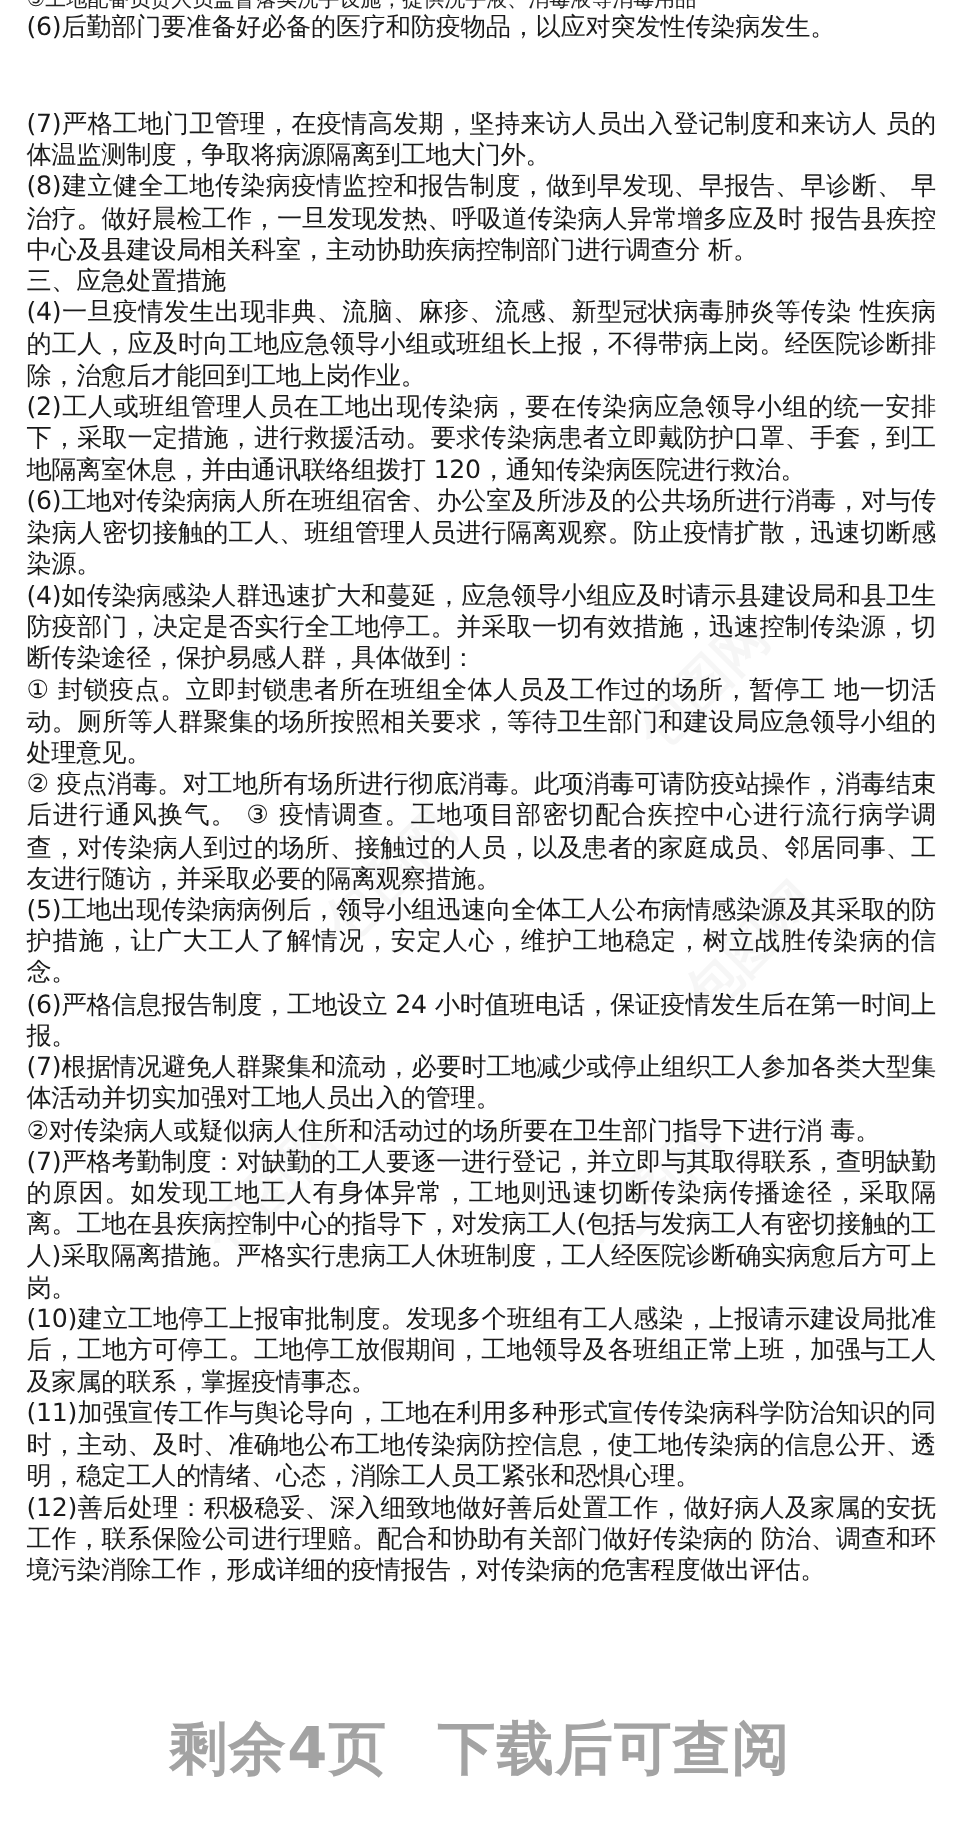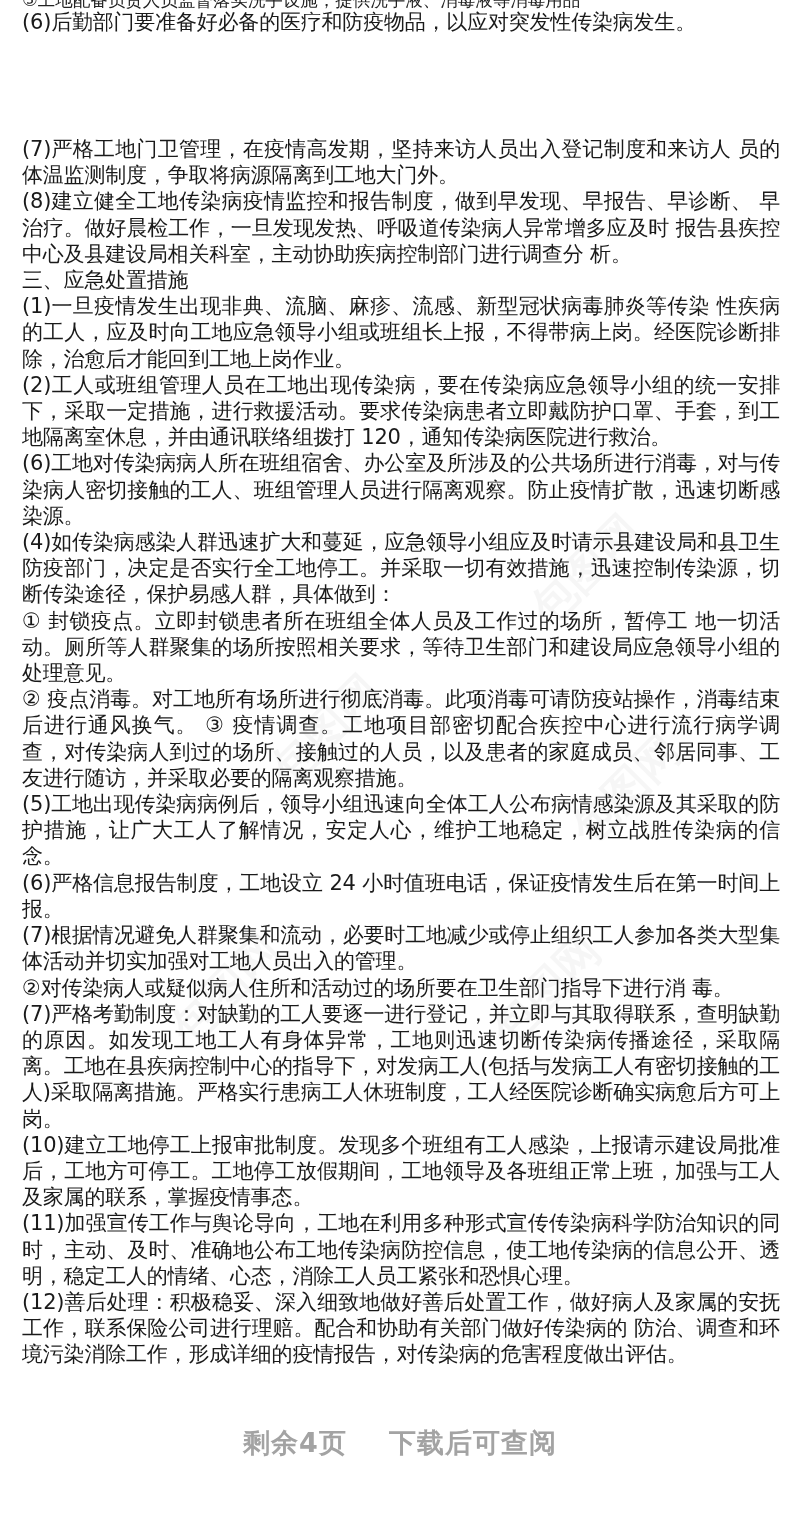--- a/index.html
+++ b/index.html
@@ -8,40 +8,40 @@
   .page { position: absolute; left: 0; top: 0; width: 800px; height: 1527px; }
   .cut-line { position: absolute; left: 22px; top: -13px; width: 760px; font-size: 17.5px;
               line-height: 26px; white-space: nowrap; overflow: hidden; color: #222; }
   .block { position: absolute; left: 22px; width: 758px; font-size: 21px; line-height: 26.2px;
            color: #1a1a1a; text-align: justify; letter-spacing: -0.2px; }
   .block p { margin: 0; }
   .heading { font-weight: normal; }
   .watermark { position: absolute; font-size: 44px; color: rgba(0,0,0,0.035);
                transform: rotate(-45deg); font-weight: bold; pointer-events: none; white-space: nowrap; }
   .footer-banner { position: absolute; left: 0; top: 1425px; width: 800px; text-align: center;
-                   font-size: 27px; font-weight: bold; color: #a3a3a3; letter-spacing: 1px; }
+                   font-size: 48px; font-weight: bold; color: #a3a3a3; letter-spacing: 1px; }
   .footer-banner span { display: inline-block; }
   .footer-banner .gap { width: 42px; }
 </style>
 </head>
 <body>
 
 <div class="page">
 
   <div class="cut-line">⑤工地配备负责人员监督落实洗手设施，提供洗手液、消毒液等消毒用品</div>
 
   <div class="block" style="top:9px;">
     <p>(6)后勤部门要准备好必备的医疗和防疫物品，以应对突发性传染病发生。</p>
   </div>
 
-  <div class="block" style="top:90px;margin-top:46px;">
+  <div class="block" style="top:90px;">
     <p>(7)严格工地门卫管理，在疫情高发期，坚持来访人员出入登记制度和来访人 员的体温监测制度，争取将病源隔离到工地大门外。</p>
     <p>(8)建立健全工地传染病疫情监控和报告制度，做到早发现、早报告、早诊断、 早治疗。做好晨检工作，一旦发现发热、呼吸道传染病人异常增多应及时 报告县疾控中心及县建设局相关科室，主动协助疾病控制部门进行调查分 析。</p>
     <p class="heading">三、应急处置措施</p>
-    <p>(1)一旦疫情发生出现非典、流脑、麻疹、流感、新型冠状病毒肺炎等传染 性疾病的工人，应及时向工地应急领导小组或班组长上报，不得带病上岗。经医院诊断排除，治愈后才能回到工地上岗作业。</p>
+    <p>(4)一旦疫情发生出现非典、流脑、麻疹、流感、新型冠状病毒肺炎等传染 性疾病的工人，应及时向工地应急领导小组或班组长上报，不得带病上岗。经医院诊断排除，治愈后才能回到工地上岗作业。</p>
     <p>(2)工人或班组管理人员在工地出现传染病，要在传染病应急领导小组的统一安排下，采取一定措施，进行救援活动。要求传染病患者立即戴防护口罩、手套，到工地隔离室休息，并由通讯联络组拨打 120，通知传染病医院进行救治。</p>
     <p>(6)工地对传染病病人所在班组宿舍、办公室及所涉及的公共场所进行消毒，对与传染病人密切接触的工人、班组管理人员进行隔离观察。防止疫情扩散，迅速切断感染源。</p>
     <p>(4)如传染病感染人群迅速扩大和蔓延，应急领导小组应及时请示县建设局和县卫生防疫部门，决定是否实行全工地停工。并采取一切有效措施，迅速控制传染源，切断传染途径，保护易感人群，具体做到：</p>
     <p>① 封锁疫点。立即封锁患者所在班组全体人员及工作过的场所，暂停工 地一切活动。厕所等人群聚集的场所按照相关要求，等待卫生部门和建设局应急领导小组的处理意见。</p>
     <p>② 疫点消毒。对工地所有场所进行彻底消毒。此项消毒可请防疫站操作，消毒结束后进行通风换气。 ③ 疫情调查。工地项目部密切配合疾控中心进行流行病学调查，对传染病人到过的场所、接触过的人员，以及患者的家庭成员、邻居同事、工友进行随访，并采取必要的隔离观察措施。</p>
     <p>(5)工地出现传染病病例后，领导小组迅速向全体工人公布病情感染源及其采取的防护措施，让广大工人了解情况，安定人心，维护工地稳定，树立战胜传染病的信念。</p>
     <p>(6)严格信息报告制度，工地设立 24 小时值班电话，保证疫情发生后在第一时间上报。</p>
     <p>(7)根据情况避免人群聚集和流动，必要时工地减少或停止组织工人参加各类大型集体活动并切实加强对工地人员出入的管理。</p>
     <p>②对传染病人或疑似病人住所和活动过的场所要在卫生部门指导下进行消 毒。</p>
     <p>(7)严格考勤制度：对缺勤的工人要逐一进行登记，并立即与其取得联系，查明缺勤的原因。如发现工地工人有身体异常，工地则迅速切断传染病传播途径，采取隔离。工地在县疾病控制中心的指导下，对发病工人(包括与发病工人有密切接触的工人)采取隔离措施。严格实行患病工人休班制度，工人经医院诊断确实病愈后方可上岗。</p>

